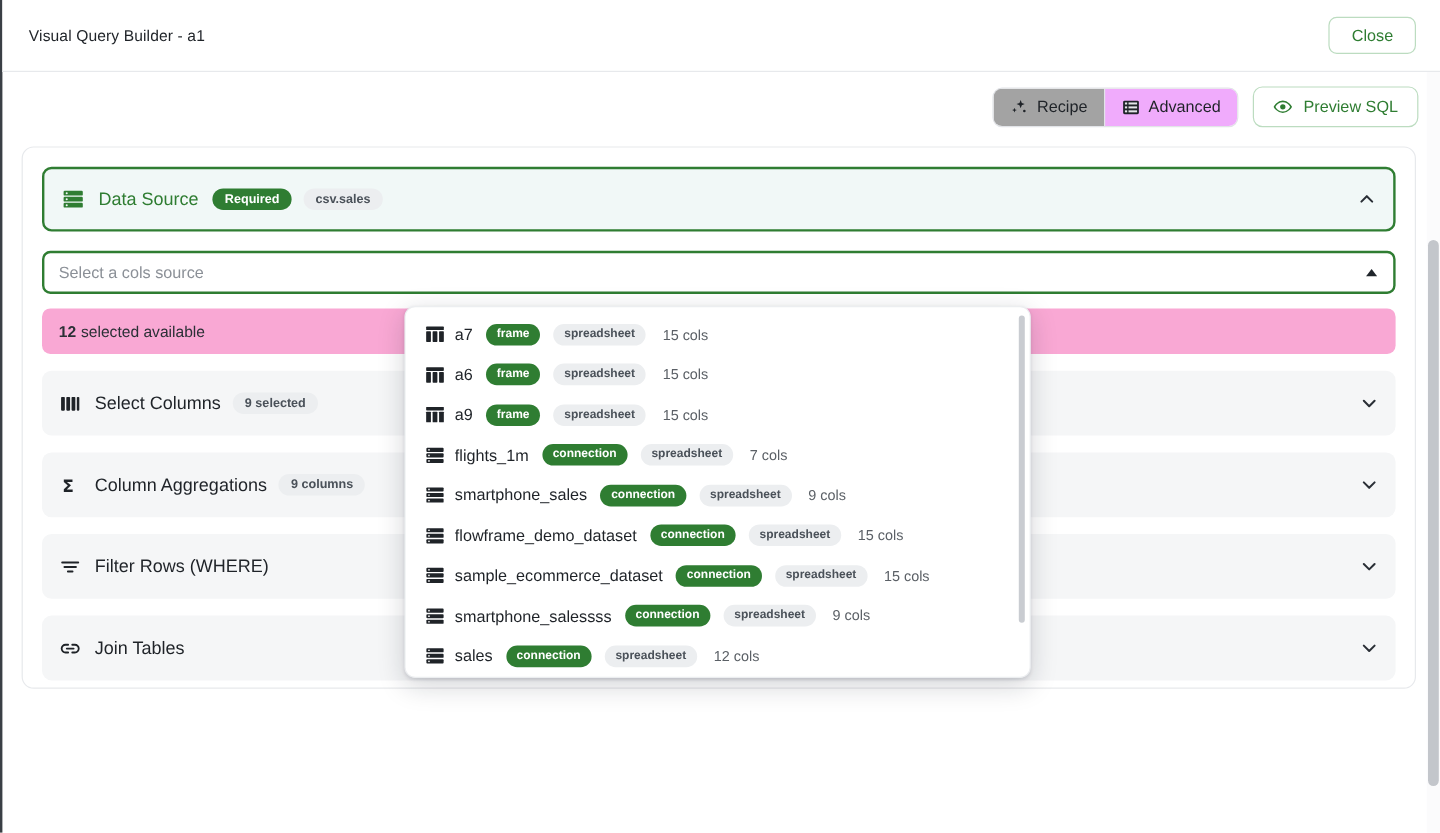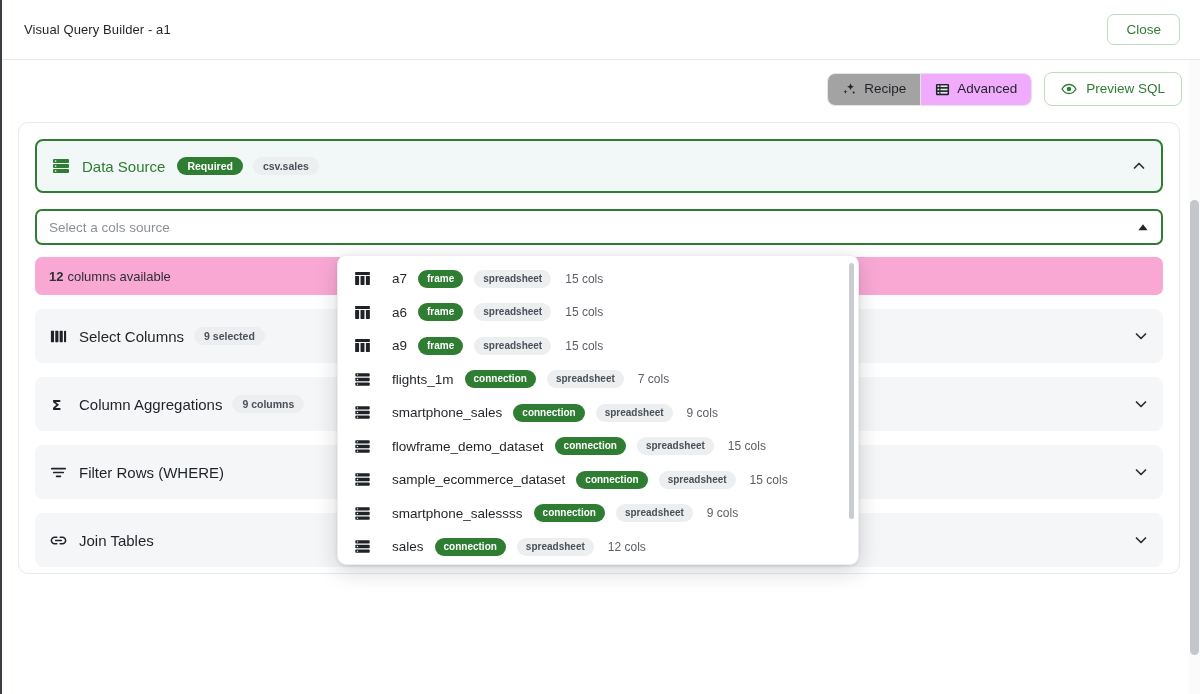--- a/index.html
+++ b/index.html
@@ -111,21 +111,21 @@
     background: #fff; border-radius: 9px;
     box-shadow: 0 6px 22px rgba(17,24,39,.18), 0 1px 3px rgba(17,24,39,.10);
     border: 1px solid #eceef0;
     overflow: hidden; z-index: 40;
   }
   .dd-list { padding: 6px 0; }
   .dd-item {
     display: flex; align-items: center; height: 33.5px;
     padding: 0 14px 0 16px; cursor: pointer; font-size: 13.5px; color: #1f2328;
   }
-  .dd-name { margin-left: 21px; }
+  .dd-name { margin-left: 8px; }
   .dd-badge {
     border-radius: 999px; font-size: 10px; font-weight: 700;
     padding: 4px 9px; line-height: 1; margin-left: 11px; white-space: nowrap;
   }
   .dd-badge.kind { background: #2f7d32; color: #fff; }
   .dd-badge.src  { background: #eceef0; color: #4a5159; }
   .dd-cols { margin-left: 14px; font-size: 12px; color: #5b6066; white-space: nowrap; }
   .dd-scroll {
     position: absolute; right: 4px; top: 7px; width: 5px; height: 256px;
     background: #c9ccd1; border-radius: 3px;
@@ -223,21 +223,21 @@
           <span class="caret-up">
             <svg width="12" height="9" viewBox="0 0 12 9">
               <path d="M6 1.2L10.6 7.2H1.4z" fill="#20252b"></path>
             </svg>
           </span>
         </div>
       </div>
 
       <div class="cols-strip">
         <b>12</b>
-        <span>columns available</span>
+        <span>selected available</span>
       </div>
 
       <div class="sec-row">
         <span>
           <svg width="19" height="19" viewBox="0 0 20 20">
             <rect x="2" y="4" width="3.3" height="12" rx="0.7" fill="#1f2328"></rect>
             <rect x="6.6" y="4" width="3.3" height="12" rx="0.7" fill="#1f2328"></rect>
             <rect x="11.2" y="4" width="3.3" height="12" rx="0.7" fill="#1f2328"></rect>
             <rect x="15.8" y="4" width="2.2" height="12" rx="0.7" fill="#1f2328"></rect>
           </svg>

